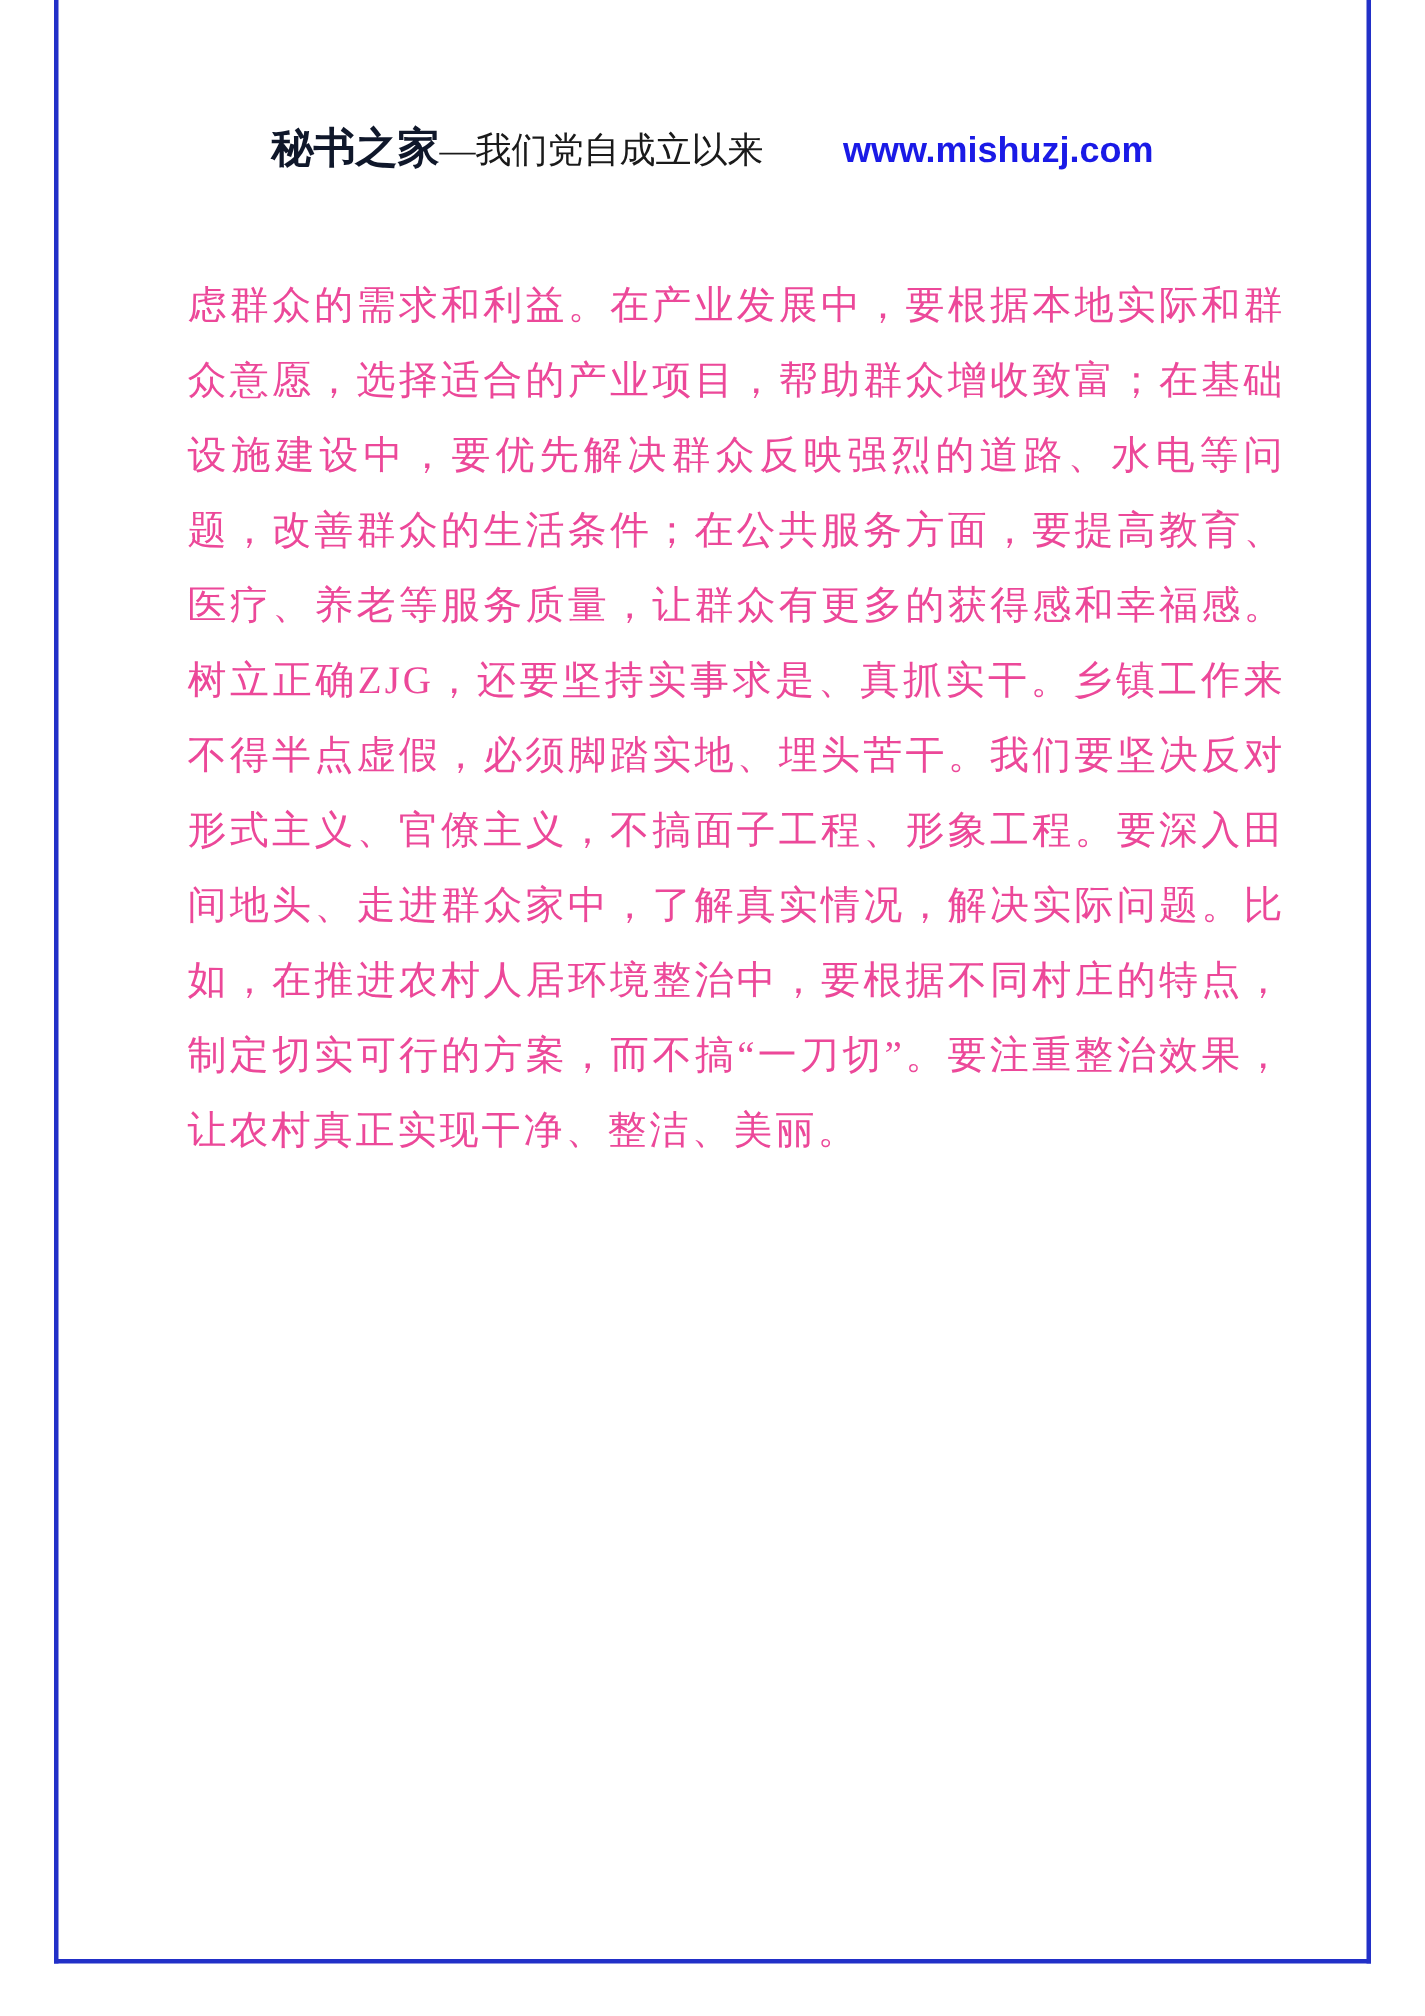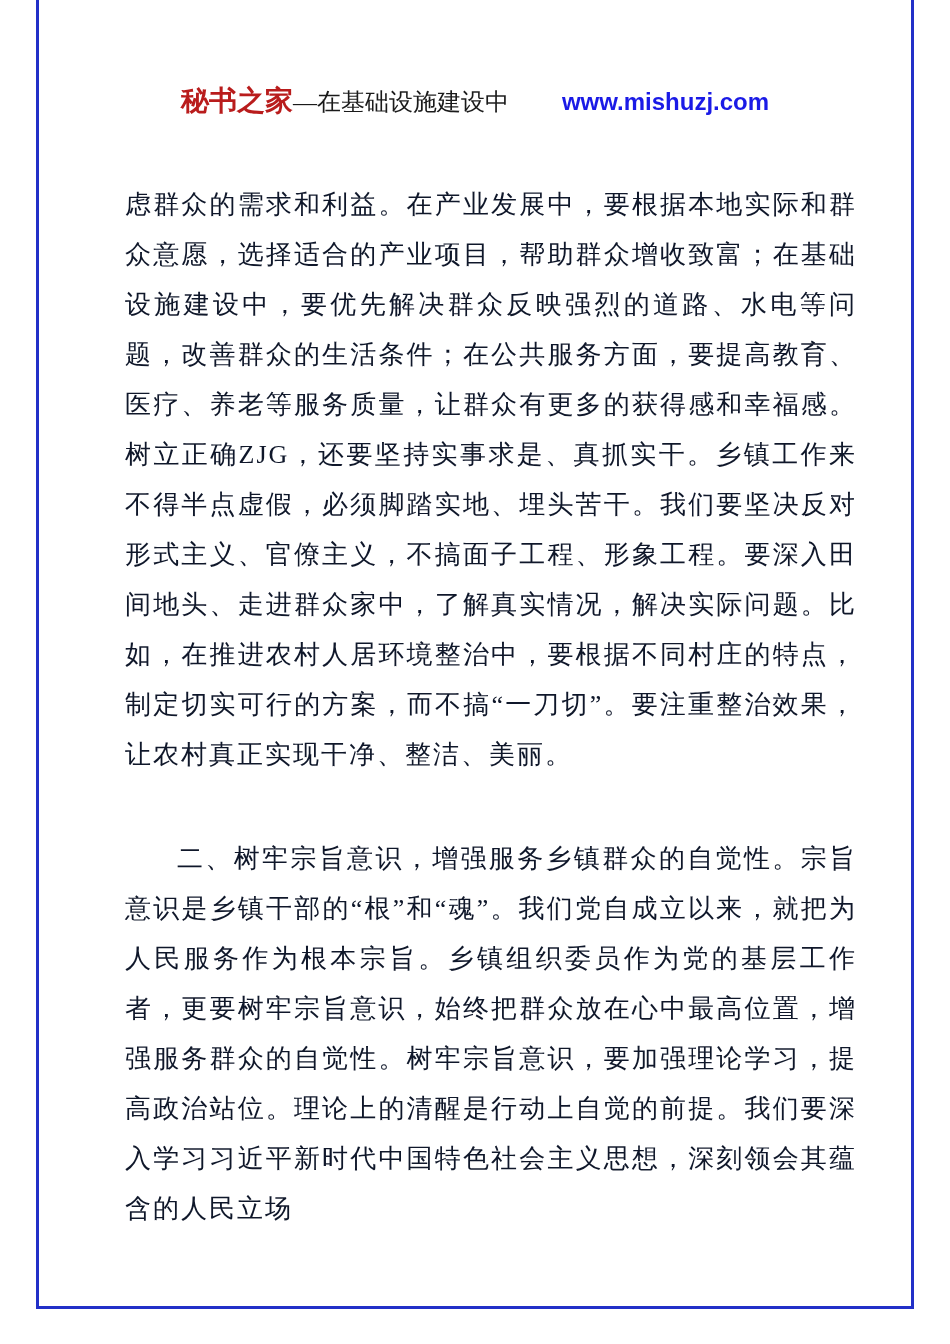--- a/index.html
+++ b/index.html
@@ -27,41 +27,41 @@
     border-bottom: 3px solid #2230c8;
     pointer-events: none;
   }
   .header {
     margin-top: 84px;
     text-align: center;
     white-space: nowrap;
     line-height: 34px;
   }
   .site-name {
-    color: #b91c1c;
+    color: #0f172a;
     font-weight: bold;
     font-size: 28px;
-    font-family: Liberation Sans, sans-serif;
+    font-family: Liberation Mono, monospace;
   }
   .tagline {
     color: #1a1a1a;
     font-size: 24px;
   }
   .site-url {
     color: #1a1ae6;
     font-weight: bold;
     font-size: 24px;
     text-decoration: none;
     font-family: "Liberation Sans", "DejaVu Sans", sans-serif;
     margin-left: 47px;
   }
   .doc-body {
     margin: 58px auto 0 125px;
     width: 732px;
-    color: #0f172a;
+    color: #ec4899;
     font-size: 26px;
     line-height: 50px;
     letter-spacing: 2px;
     text-align: justify;
     text-justify: inter-ideograph;
   }
   .doc-body p {
     margin: 0;
   }
   .doc-body p.para-gap {
@@ -72,21 +72,20 @@
   }
 </style>
 </head>
 <body>
 
 <div class="page">
 
   <div class="frame"></div>
 
   <div class="header">
-    <span class="site-name">秘书之家</span><span class="tagline">—在基础设施建设中 </span><a class="site-url" href="#">www.mishuzj.com</a>
+    <span class="site-name">秘书之家</span><span class="tagline">—我们党自成立以来 </span><a class="site-url" href="#">www.mishuzj.com</a>
   </div>
 
   <div class="doc-body">
     <p>虑群众的需求和利益。在产业发展中，要根据本地实际和群众意愿，选择适合的产业项目，帮助群众增收致富；在基础设施建设中，要优先解决群众反映强烈的道路、水电等问题，改善群众的生活条件；在公共服务方面，要提高教育、医疗、养老等服务质量，让群众有更多的获得感和幸福感。树立正确ZJG，还要坚持实事求是、真抓实干。乡镇工作来不得半点虚假，必须脚踏实地、埋头苦干。我们要坚决反对形式主义、官僚主义，不搞面子工程、形象工程。要深入田间地头、走进群众家中，了解真实情况，解决实际问题。比如，在推进农村人居环境整治中，要根据不同村庄的特点，制定切实可行的方案，而不搞“一刀切”。要注重整治效果，让农村真正实现干净、整洁、美丽。</p>
-    <p class="para-gap indent">二、树牢宗旨意识，增强服务乡镇群众的自觉性。宗旨意识是乡镇干部的“根”和“魂”。我们党自成立以来，就把为人民服务作为根本宗旨。乡镇组织委员作为党的基层工作者，更要树牢宗旨意识，始终把群众放在心中最高位置，增强服务群众的自觉性。树牢宗旨意识，要加强理论学习，提高政治站位。理论上的清醒是行动上自觉的前提。我们要深入学习习近平新时代中国特色社会主义思想，深刻领会其蕴含的人民立场</p>
   </div>
 
 </div>
 
 </body></html>

